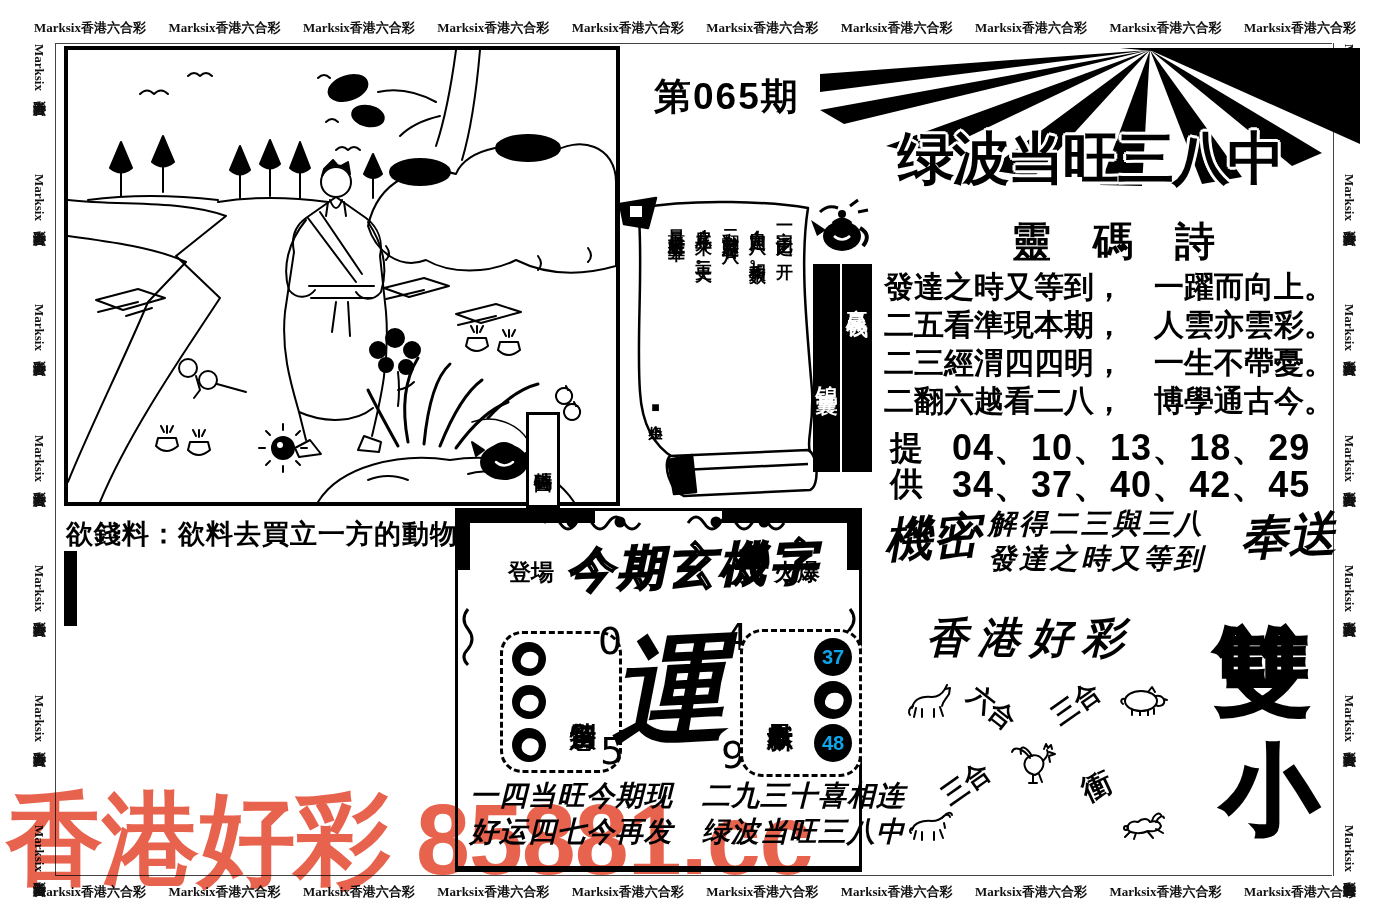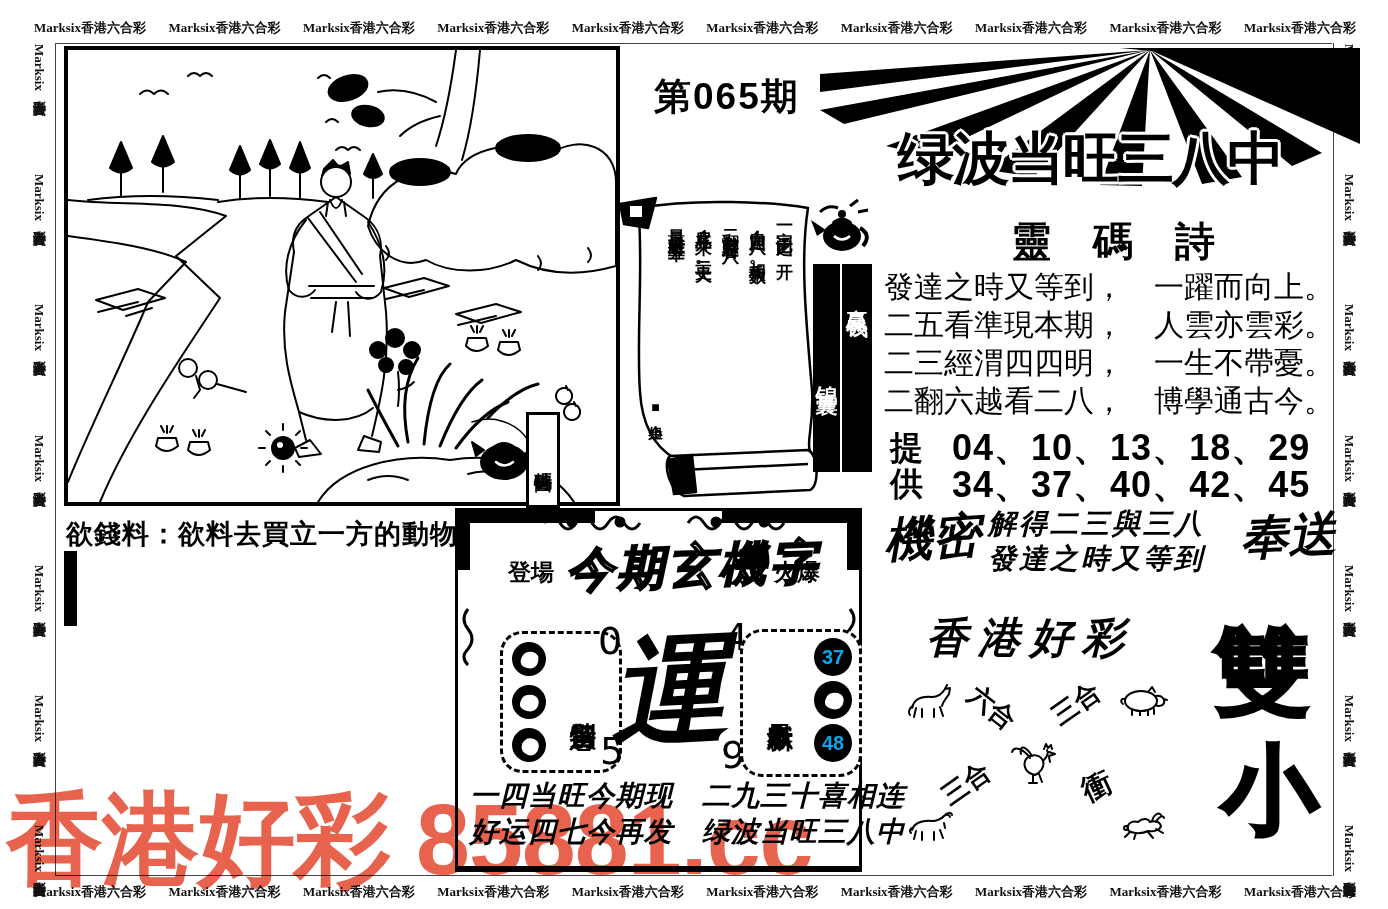--- a/index.html
+++ b/index.html
@@ -30,21 +30,21 @@
   .scroll-cols{position:absolute;left:34px;top:22px;width:154px;height:216px;writing-mode:vertical-rl;text-orientation:upright;}
   .scroll-cols div{font-size:17px;font-weight:700;letter-spacing:3px;margin:0 4px;}
   .scroll-sig{position:absolute;left:34px;top:206px;writing-mode:vertical-rl;text-orientation:upright;font-size:14px;font-weight:700;}
   .ribbon{background:#000;color:#fff;display:flex;justify-content:center;box-sizing:border-box;}
   .ribbon span{writing-mode:vertical-rl;text-orientation:upright;font-size:22px;font-weight:700;letter-spacing:8px;}
   .ribbon-win{left:842px;top:264px;width:30px;height:208px;padding-top:28px;}
   .ribbon-tips{left:813px;top:264px;width:27px;height:208px;padding-top:104px;}
   
   .poem-title{left:888px;top:214px;width:450px;text-align:center;font-size:40px;font-weight:900;letter-spacing:42px;text-indent:42px;white-space:nowrap;}
   .poem-lines{left:884px;top:268px;width:458px;}
-  .poem-lines div{font-size:30px;font-weight:400;line-height:38px;white-space:nowrap;}
+  .poem-lines div{font-size:30px;font-weight:700;line-height:38px;white-space:nowrap;}
   .prov-label{font-size:33px;font-weight:900;}
   .prov-nums{font-size:36px;font-weight:800;font-family:"Liberation Sans","DejaVu Sans",sans-serif;letter-spacing:1px;white-space:nowrap;}
   
   .seal{font-size:48px;font-style:italic;font-weight:900;white-space:nowrap;}
   .secret-lines div{font-size:28px;font-style:italic;font-weight:700;letter-spacing:3px;line-height:35px;white-space:nowrap;}
   
   .zodiac-title{left:926px;top:610px;font-size:42px;font-style:italic;font-weight:900;letter-spacing:10px;white-space:nowrap;}
   .rel-label{font-size:26px;font-weight:900;font-family:"Liberation Sans","DejaVu Sans",sans-serif;white-space:nowrap;}
   .verdict{font-size:96px;font-weight:900;font-family:"Liberation Sans","DejaVu Sans",sans-serif;-webkit-text-stroke:3px #000;line-height:1;}
   .animal svg{stroke:#000;fill:none;stroke-width:2;stroke-linecap:round;stroke-linejoin:round;}

